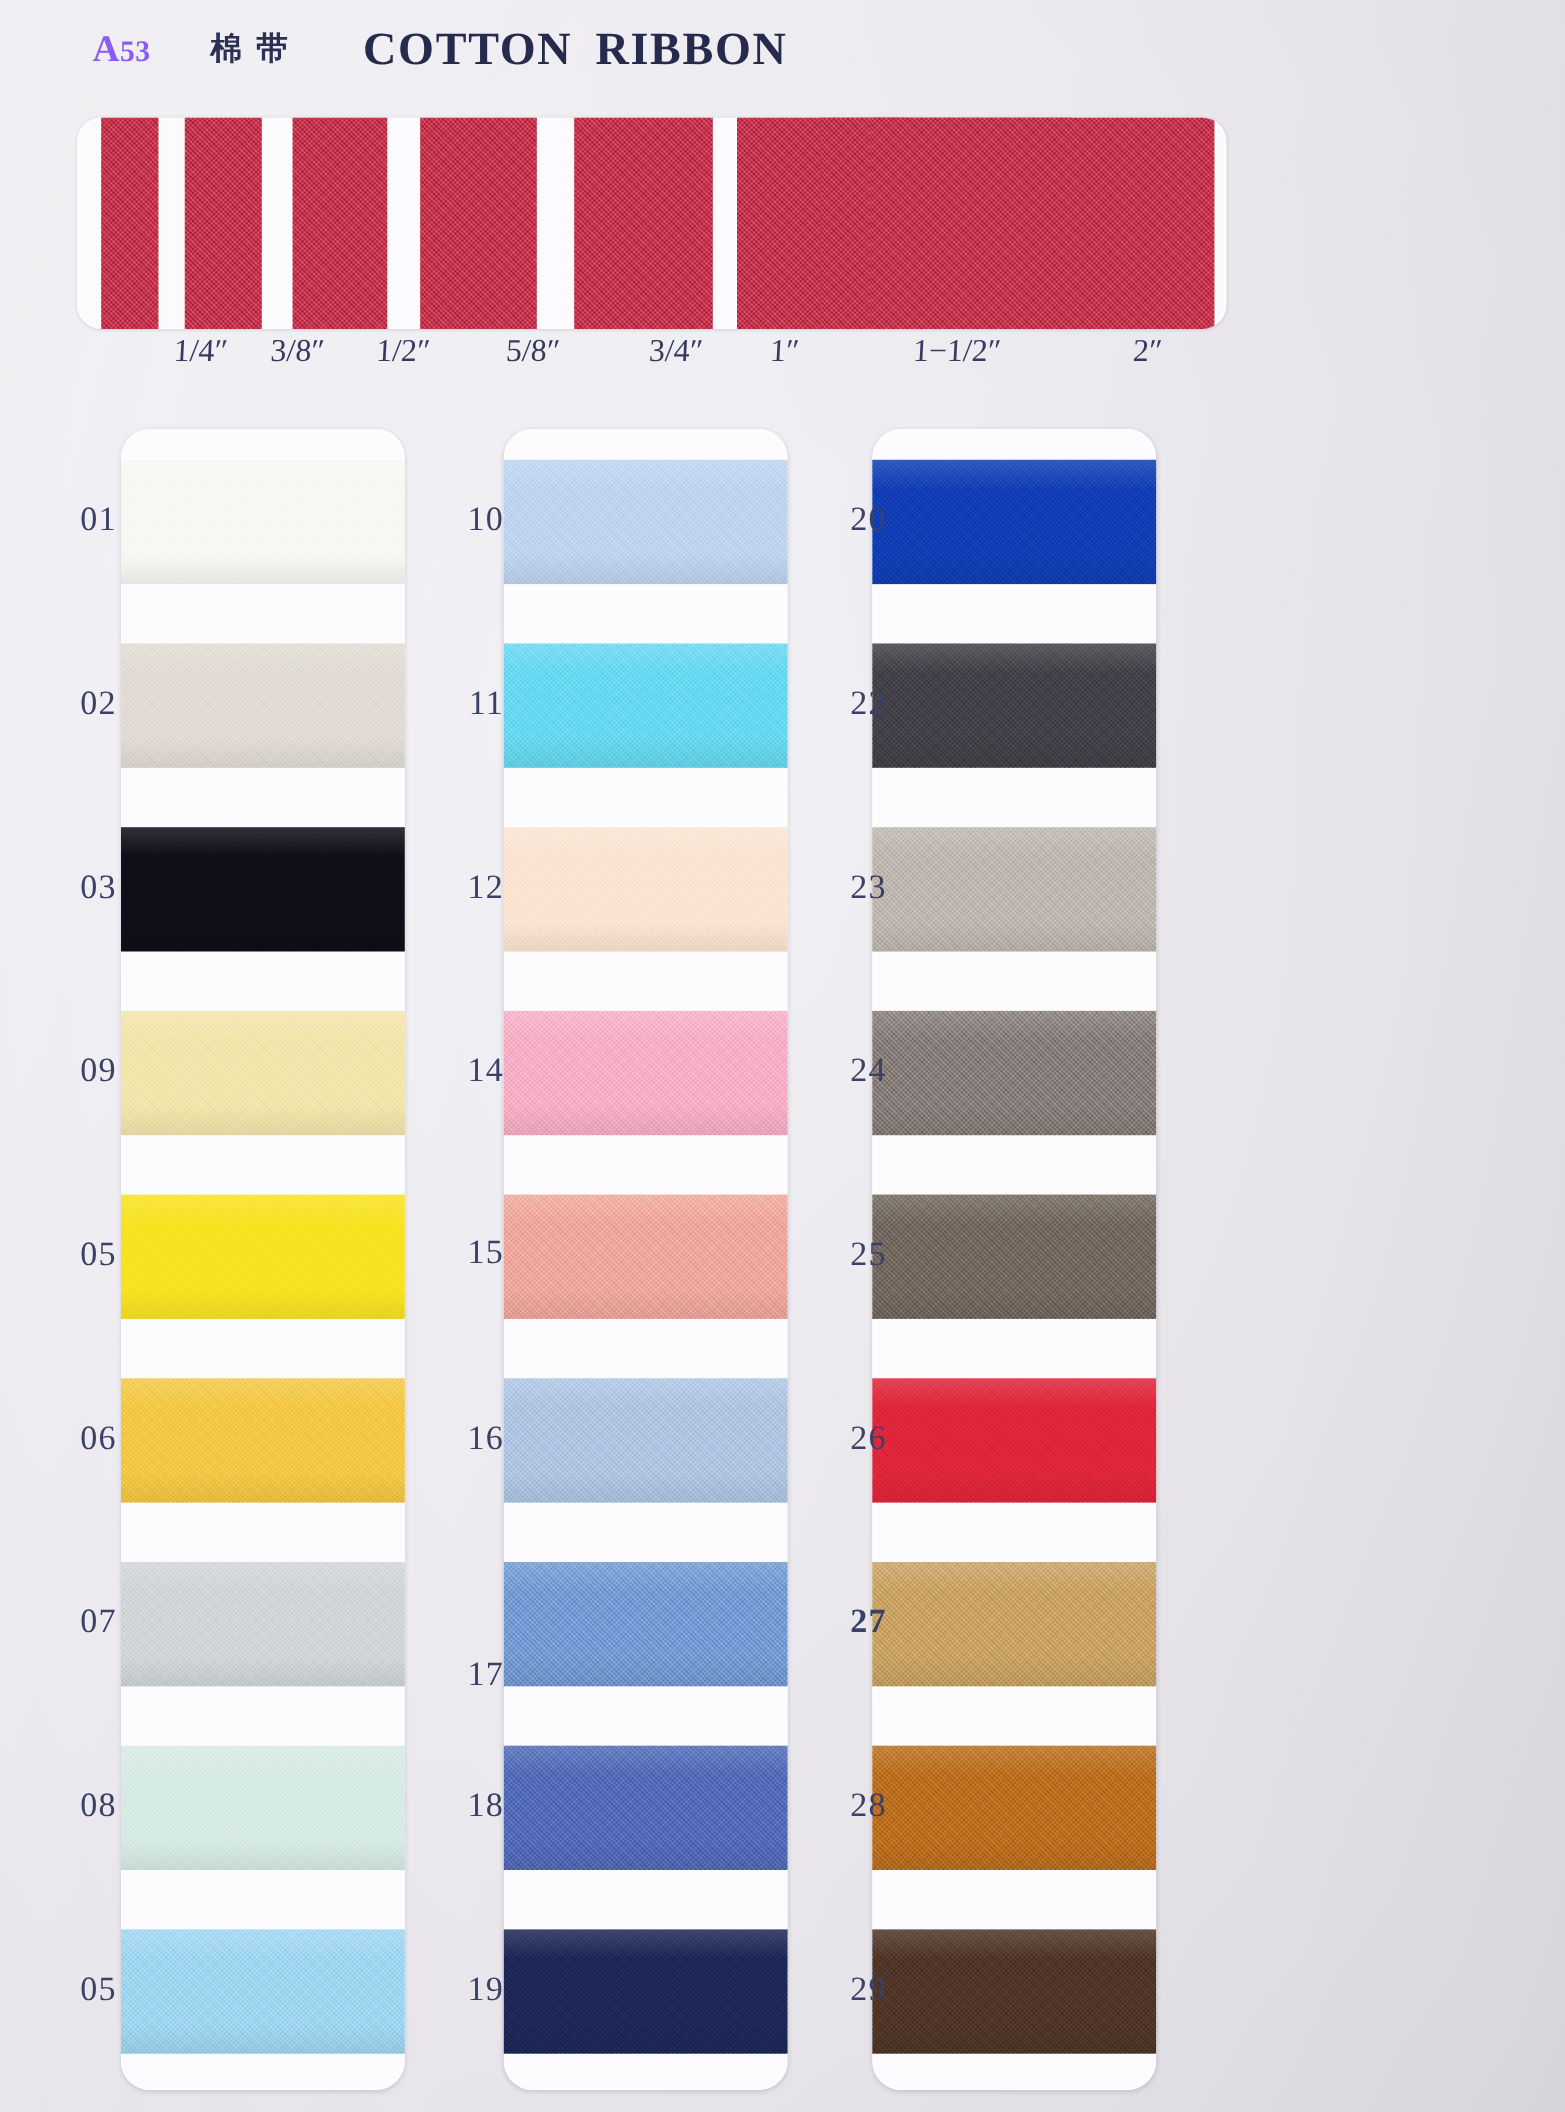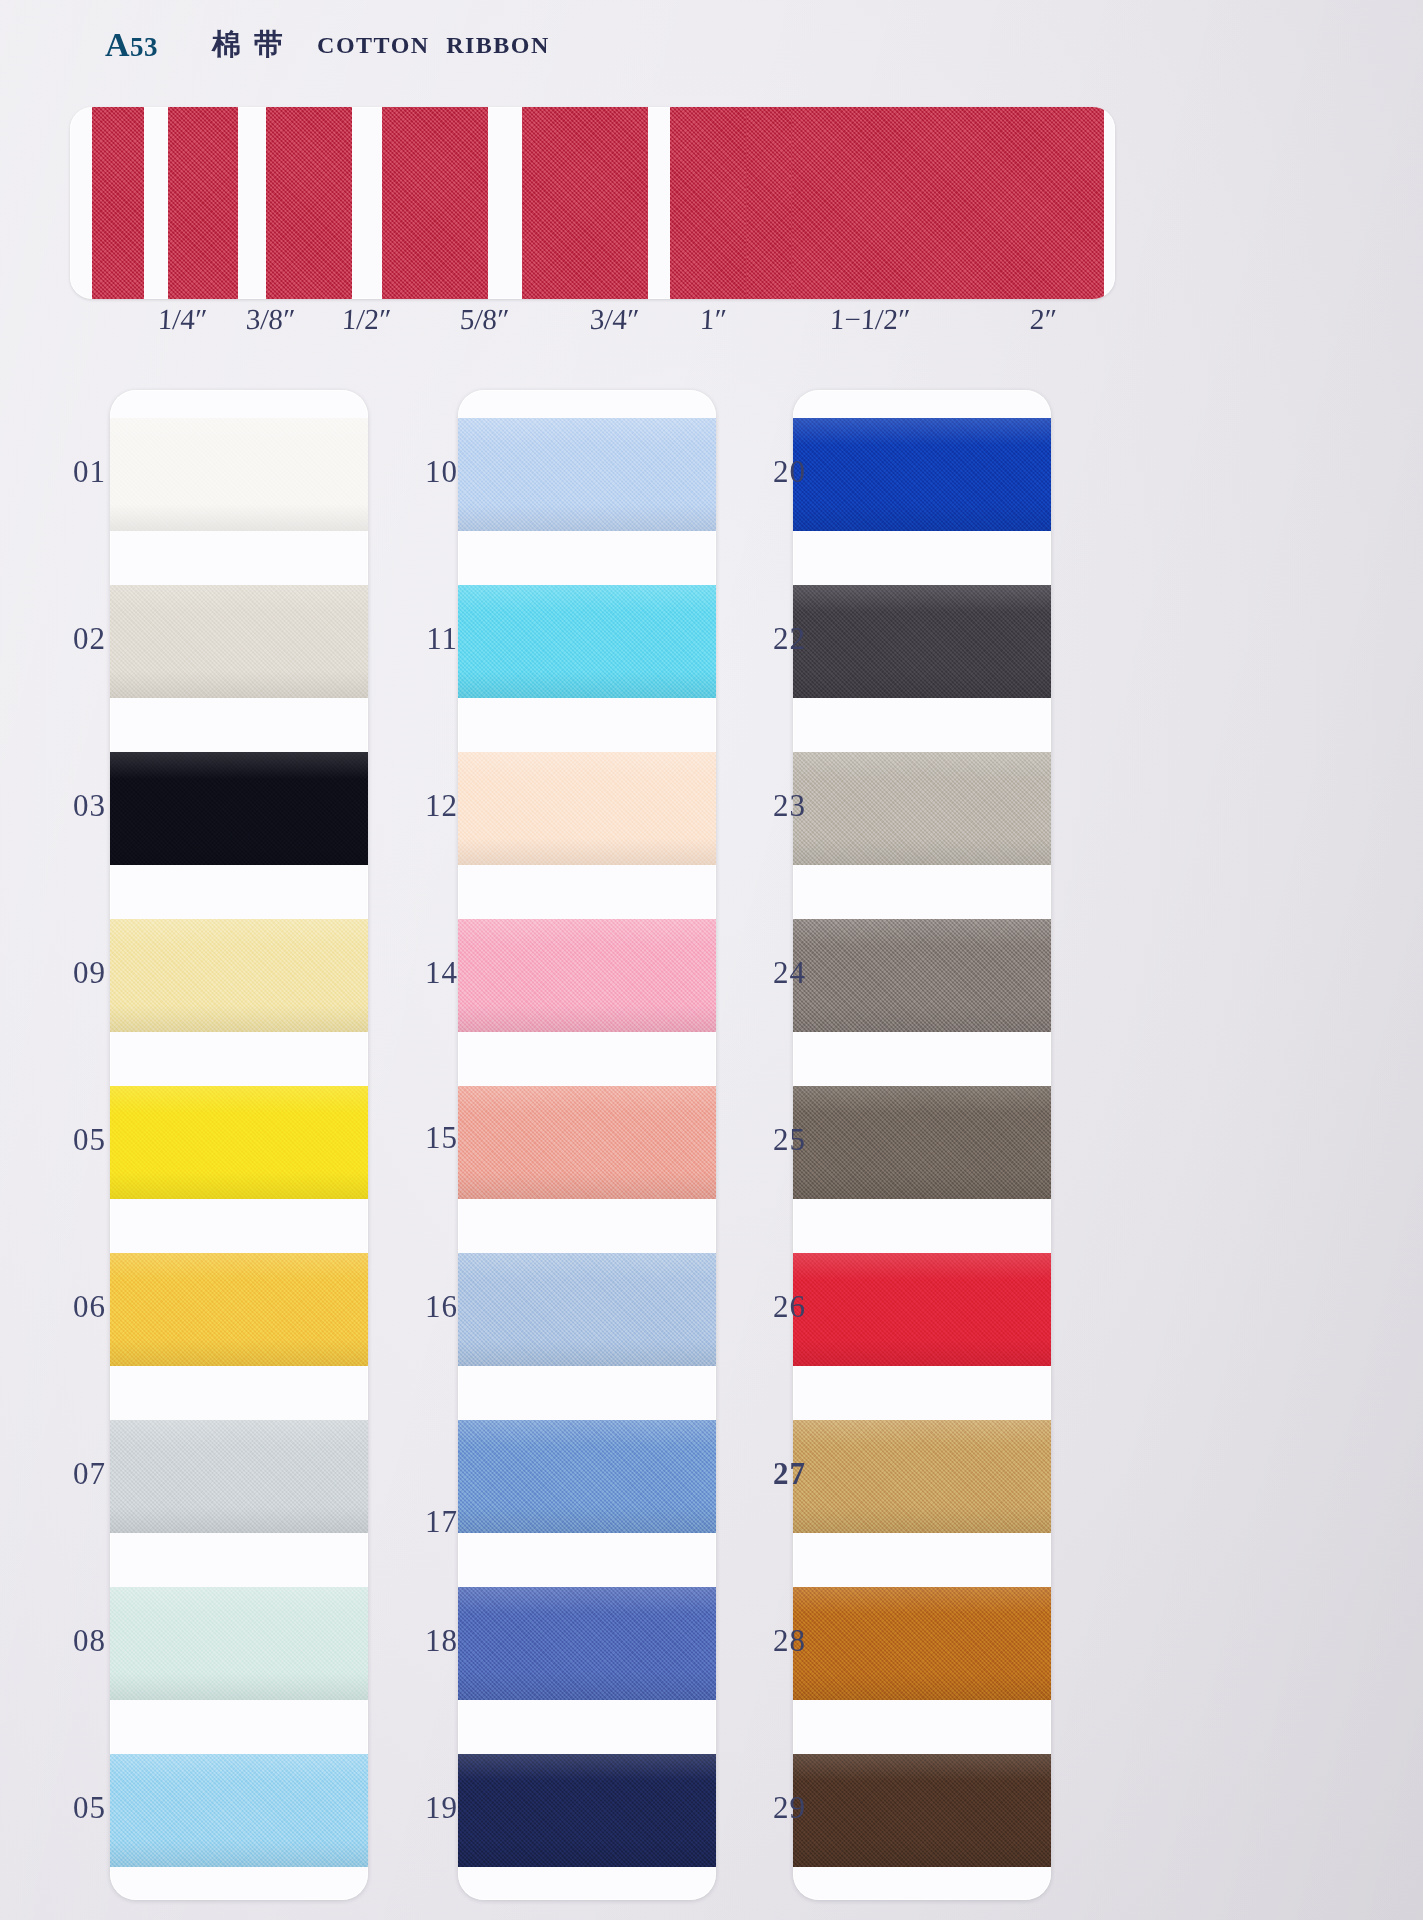--- a/index.html
+++ b/index.html
@@ -21,30 +21,30 @@
                rgba(0,0,0,.03) 78%, rgba(0,0,0,.06) 100%);
     pointer-events:none;
   }
 
   
   .header{
     position:absolute;left:0;top:14px;width:1423px;height:62px;
     display:flex;align-items:center;
   }
   .hd-code{
-    margin-left:105px;font-size:34px;font-weight:bold;color:#0c4a6e;
+    margin-left:84px;font-size:34px;font-weight:bold;color:#8b5cf6;
     letter-spacing:.5px;font-family:"Liberation Serif", serif;
   }
   .hd-code .sub{font-size:27px;}
   .hd-cn{
     margin-left:54px;font-size:29px;font-weight:bold;color:#2b3054;
     letter-spacing:13px;font-family:"DejaVu Sans", sans-serif;
   }
   .hd-en{
-    margin-left:21px;font-size:24px;font-weight:bold;color:#262b4e;
+    margin-left:55px;font-size:42px;font-weight:bold;color:#262b4e;
     letter-spacing:1.5px;word-spacing:9px;
   }
 
   
   .widthpanel{
     position:absolute;left:70px;top:107px;width:1045px;height:192px;
     background:#fbfbfd;border-radius:22px;
     box-shadow:0 1px 3px rgba(90,90,110,.20), inset 0 0 0 1px rgba(255,255,255,.8);
     overflow:hidden;
   }

